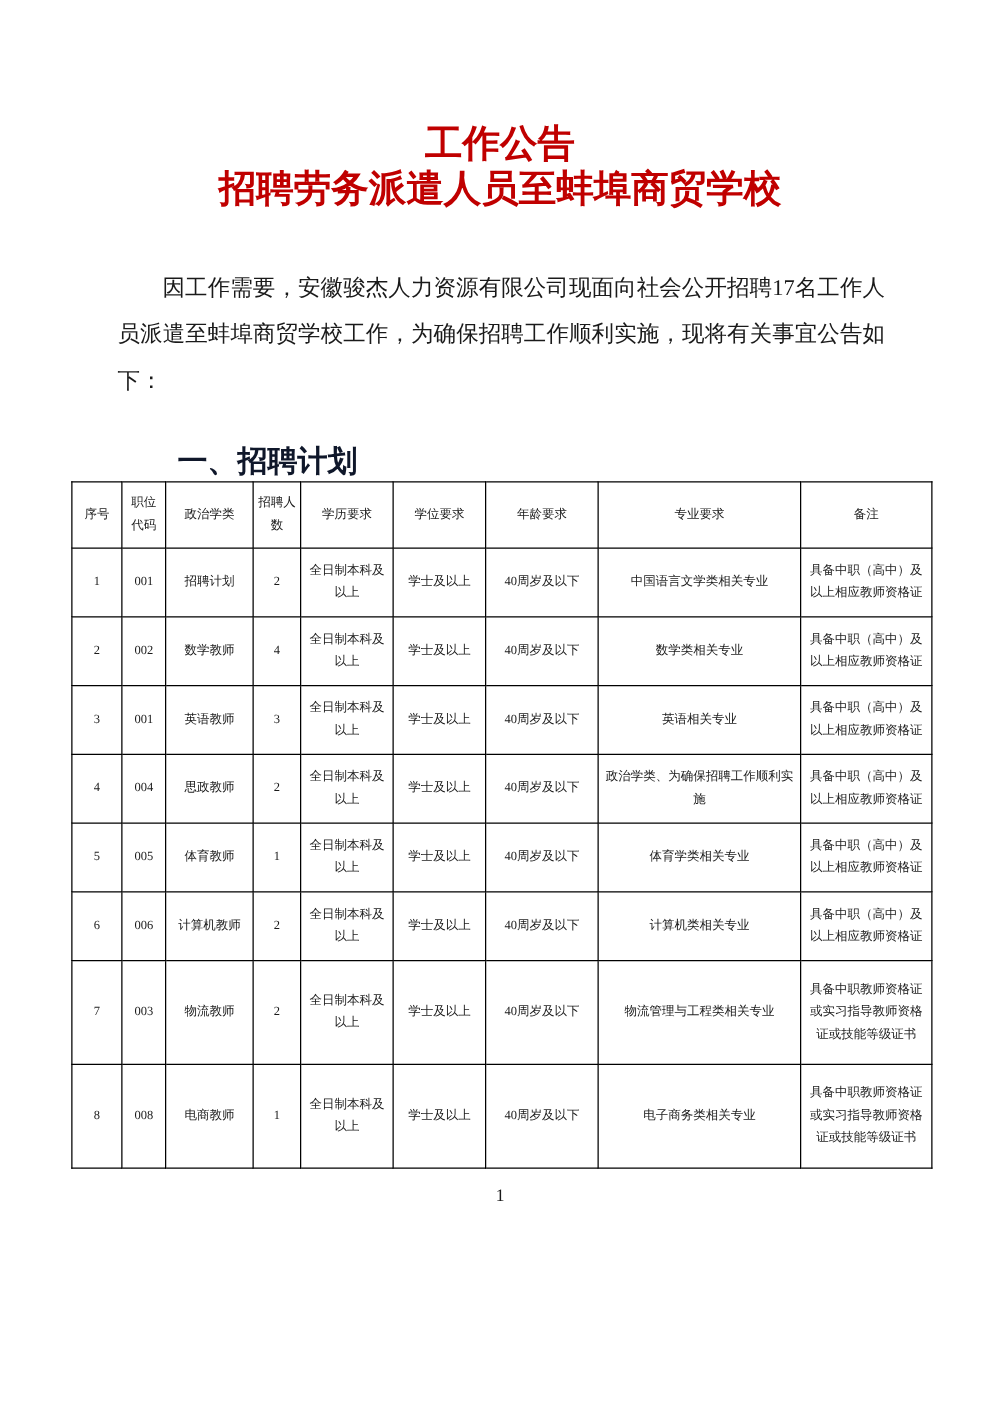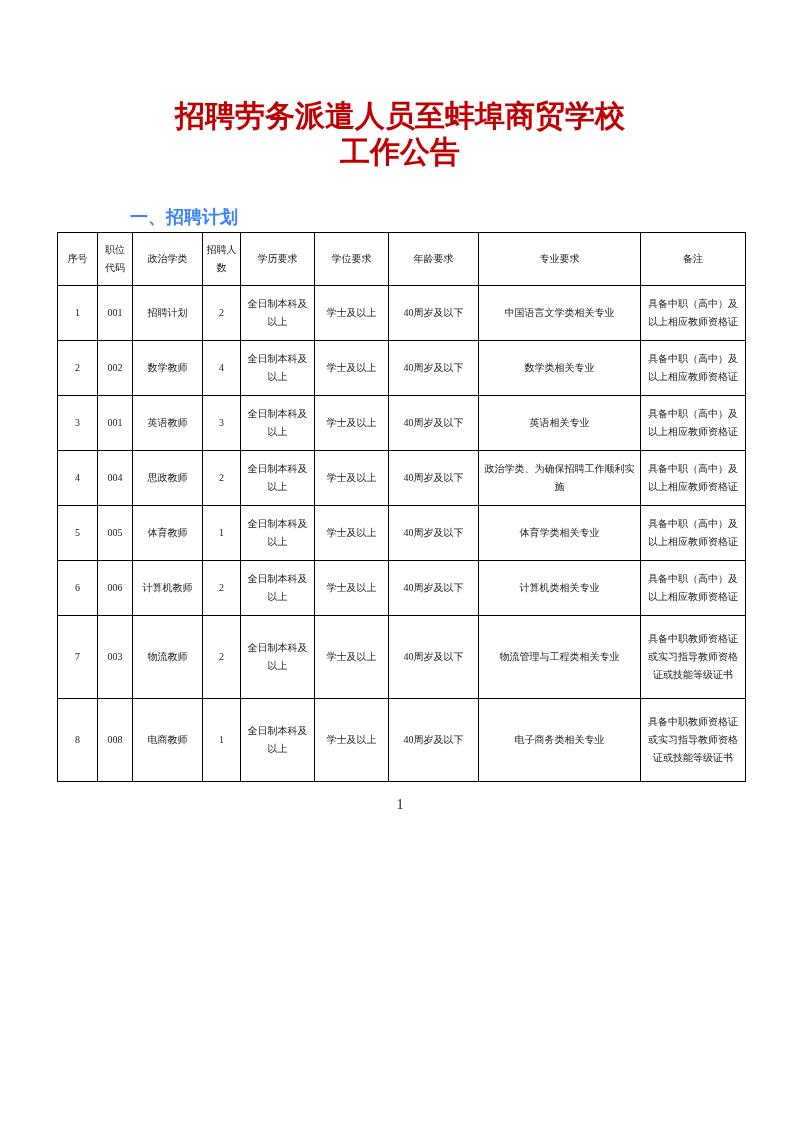--- a/index.html
+++ b/index.html
@@ -31,23 +31,23 @@
     line-height: 37px;
     text-align: justify;
     text-indent: 2em;
   }
   .intro { margin-top: 42px; }
   .section-heading {
     margin: 32px 92px 0 94px;
     text-indent: 2em;
     font-family: "Liberation Sans", "DejaVu Sans", sans-serif;
     font-weight: bold;
-    font-size: 18px;
+    font-size: 24px;
     line-height: 30px;
-    color: #3b82f6;
+    color: #0f172a;
   }
   .section-body { margin-top: 3px; }
   .table-label {
     margin: 16px 0 7px 57px;
     font-size: 14px;
     font-weight: bold;
     line-height: 18px;
   }
   table.plan {
     margin-left: 57px;
@@ -75,24 +75,25 @@
     font-size: 14px;
     line-height: 20px;
   }
 </style>
 </head>
 <body>
 
 <div class="page">
 
   <div class="doc-title">
+    <div>工作公告</div>
     <div>招聘劳务派遣人员至蚌埠商贸学校</div>
-    <div>工作公告</div>
   </div>
 
+  <p class="para intro">因工作需要，安徽骏杰人力资源有限公司现面向社会公开招聘17名工作人员派遣至蚌埠商贸学校工作，为确保招聘工作顺利实施，现将有关事宜公告如下：</p>
 
   <div class="section-heading">一、招聘计划</div>
 
 
 
   <table class="plan">
     <colgroup>
       <col style="width:40px">
         <col style="width:35px">
         <col style="width:70px">

